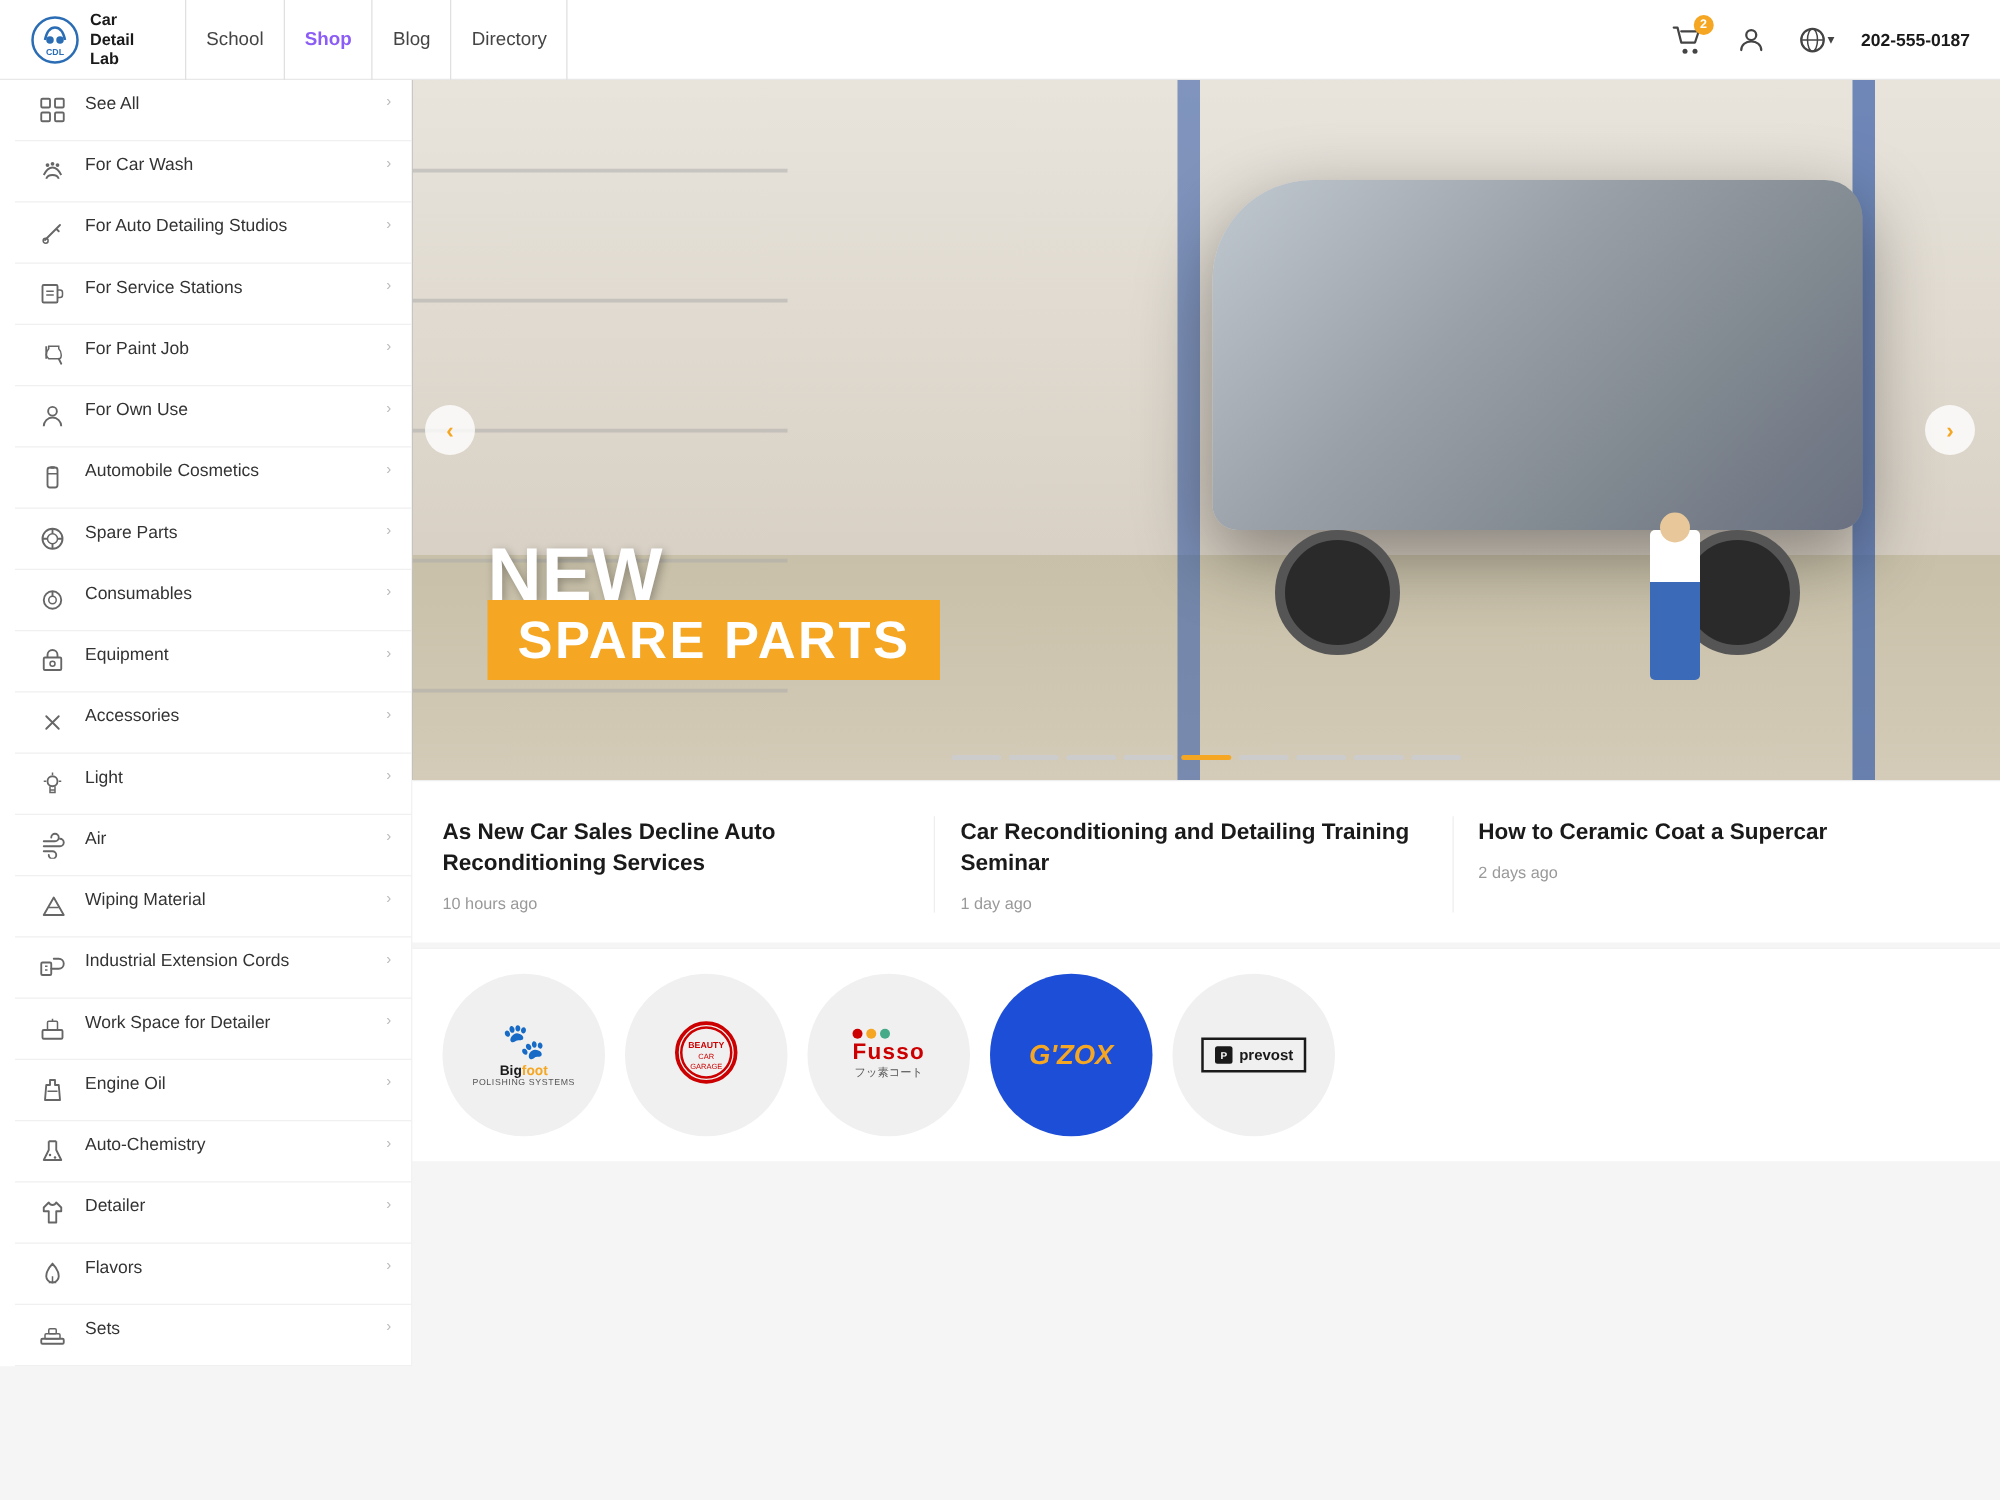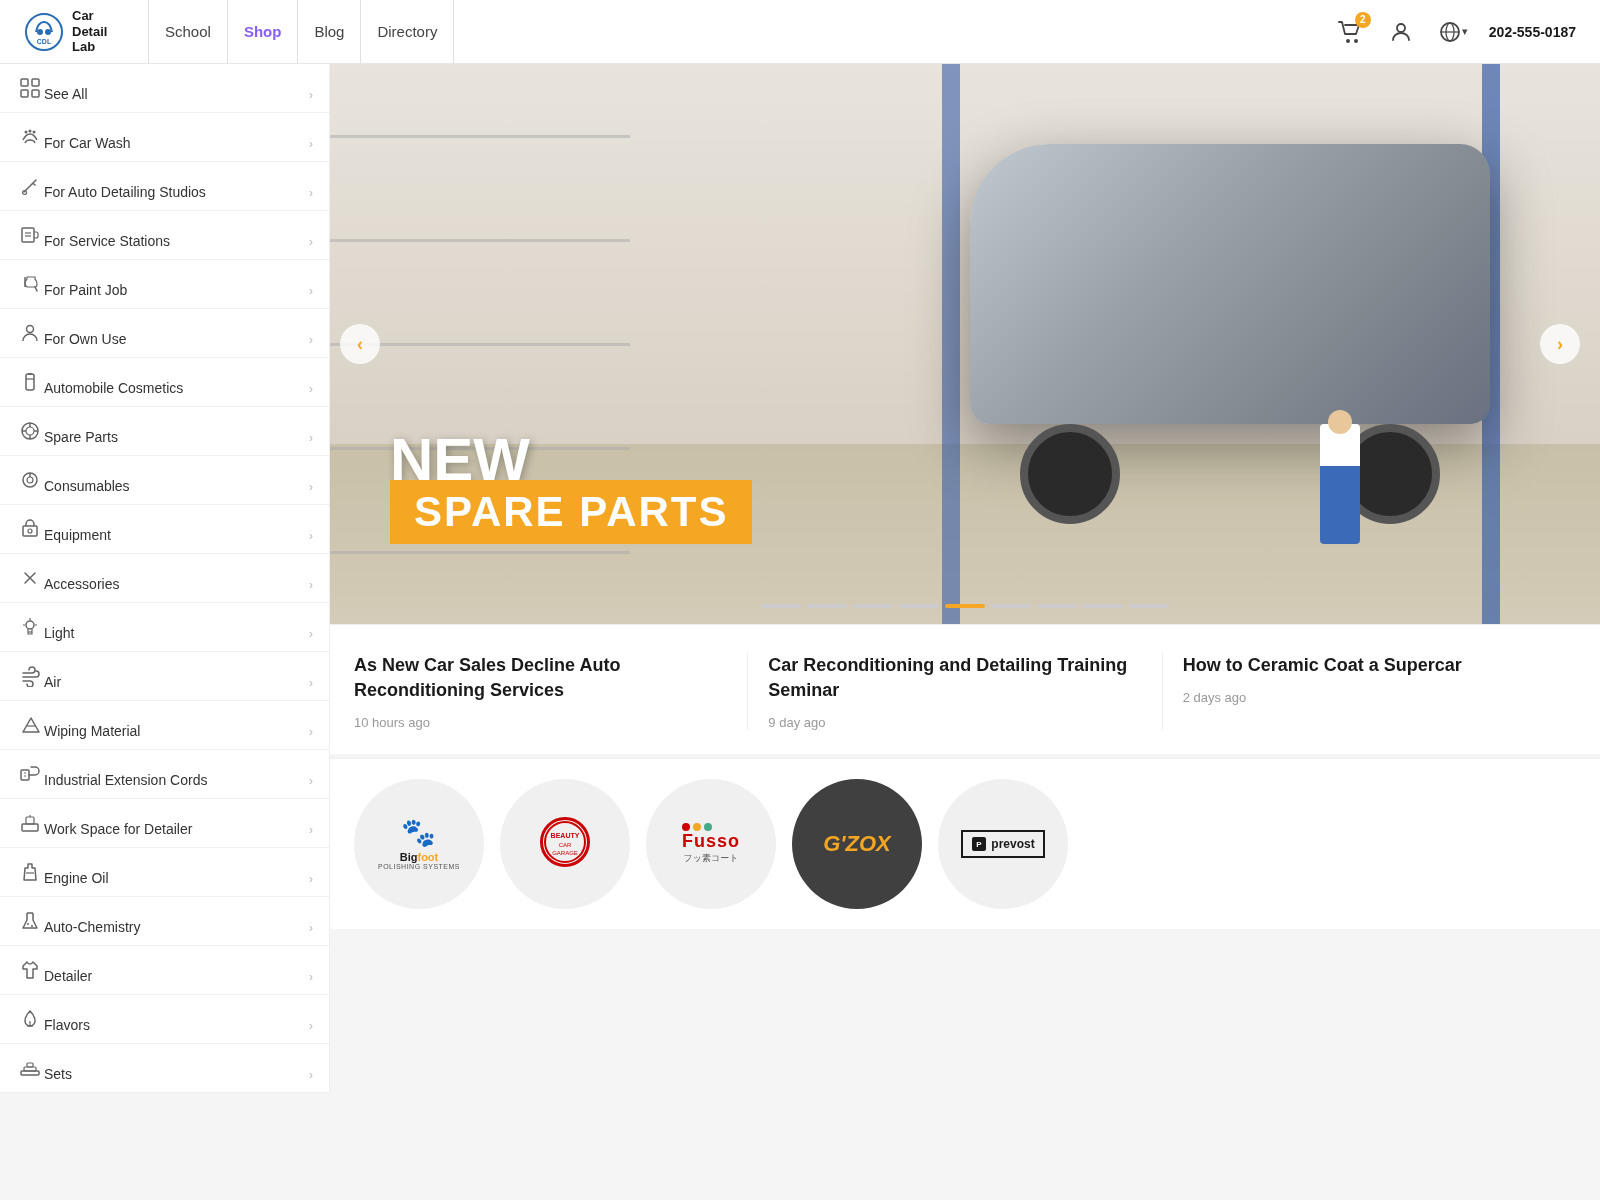--- a/index.html
+++ b/index.html
@@ -21,21 +21,21 @@
     .cart-icon { position: relative; cursor: pointer; }
     .cart-badge { position: absolute; top: -6px; right: -6px; background: #f5a623; color: #fff; border-radius: 50%; width: 16px; height: 16px; font-size: 10px; display: flex; align-items: center; justify-content: center; font-weight: 700; }
     .header-phone { font-size: 14px; font-weight: 600; color: #1a1a1a; }
     .icon-btn { width: 32px; height: 32px; display: flex; align-items: center; justify-content: center; cursor: pointer; color: #444; }
 
     
     .main-layout { display: flex; background: #f5f5f5; }
 
     
     .sidebar { width: 330px; background: #fff; border-right: 1px solid #eee; flex-shrink: 0; }
-    .sidebar-item { display: flex; align-items: flex-end; padding: 10px 16px; cursor: pointer; border-bottom: 1px solid #f0f0f0; gap: 0; min-height: 42px; }
+    .sidebar-item { display: flex; align-items: flex-start; padding: 10px 16px; cursor: pointer; border-bottom: 1px solid #f0f0f0; gap: 12px; min-height: 42px; margin-left: 12px; }
     .sidebar-item-icon { width: 28px; height: 28px; display: flex; align-items: center; justify-content: center; flex-shrink: 0; color: #666; }
     .sidebar-item-label { font-size: 14px; color: #333; flex: 1; }
     .sidebar-item-arrow { color: #bbb; font-size: 12px; }
 
     
     .content { flex: 1; padding: 0; }
 
     
     .hero { position: relative; width: 100%; height: 560px; background: #888; overflow: hidden; }
     
@@ -59,21 +59,21 @@
     .news-item:last-child { border-right: none; }
     .news-title { font-size: 18px; font-weight: 600; color: #1a1a1a; line-height: 1.4; margin-bottom: 12px; }
     .news-time { font-size: 13px; color: #999; }
 
     
     .brands-section { display: flex; align-items: center; background: #fff; padding: 20px 24px; border-top: 1px solid #eee; gap: 16px; margin-top: 4px; }
     .brand-circle { width: 130px; height: 130px; border-radius: 50%; background: #f0f0f0; display: flex; align-items: center; justify-content: center; flex-shrink: 0; overflow: hidden; }
     .brand-bigfoot { background: #f0f0f0; }
     .brand-beauty { background: #f0f0f0; }
     .brand-fusso { background: #f0f0f0; }
-    .brand-g-zox { background: #404040; }
+    .brand-g-zox { background: #1d4ed8; }
     .brand-prevost { background: #f0f0f0; }
     .brand-prospec { background: #f0f0f0; }
     .brand-rupes { background: #f0f0f0; }
 
     
     .bigfoot-logo { display: flex; flex-direction: column; align-items: center; }
 
     .beauty-logo { display: flex; flex-direction: column; align-items: center; }
     .beauty-emblem { width: 50px; height: 50px; border: 3px solid #c00; border-radius: 50%; display: flex; align-items: center; justify-content: center; margin-bottom: 4px; }
 
@@ -446,21 +446,21 @@
       </div>
     </div>
 
     <div class="news-section">
       <div class="news-item">
         <div class="news-title">As New Car Sales Decline Auto Reconditioning Services</div>
         <div class="news-time">10 hours ago</div>
       </div>
       <div class="news-item">
         <div class="news-title">Car Reconditioning and Detailing Training Seminar</div>
-        <div class="news-time">9 day ago</div>
+        <div class="news-time">1 day ago</div>
       </div>
       <div class="news-item">
         <div class="news-title">How to Ceramic Coat a Supercar</div>
         <div class="news-time">2 days ago</div>
       </div>
     </div>
 
     <div class="brands-section">
 
       <div class="brand-circle brand-bigfoot">

